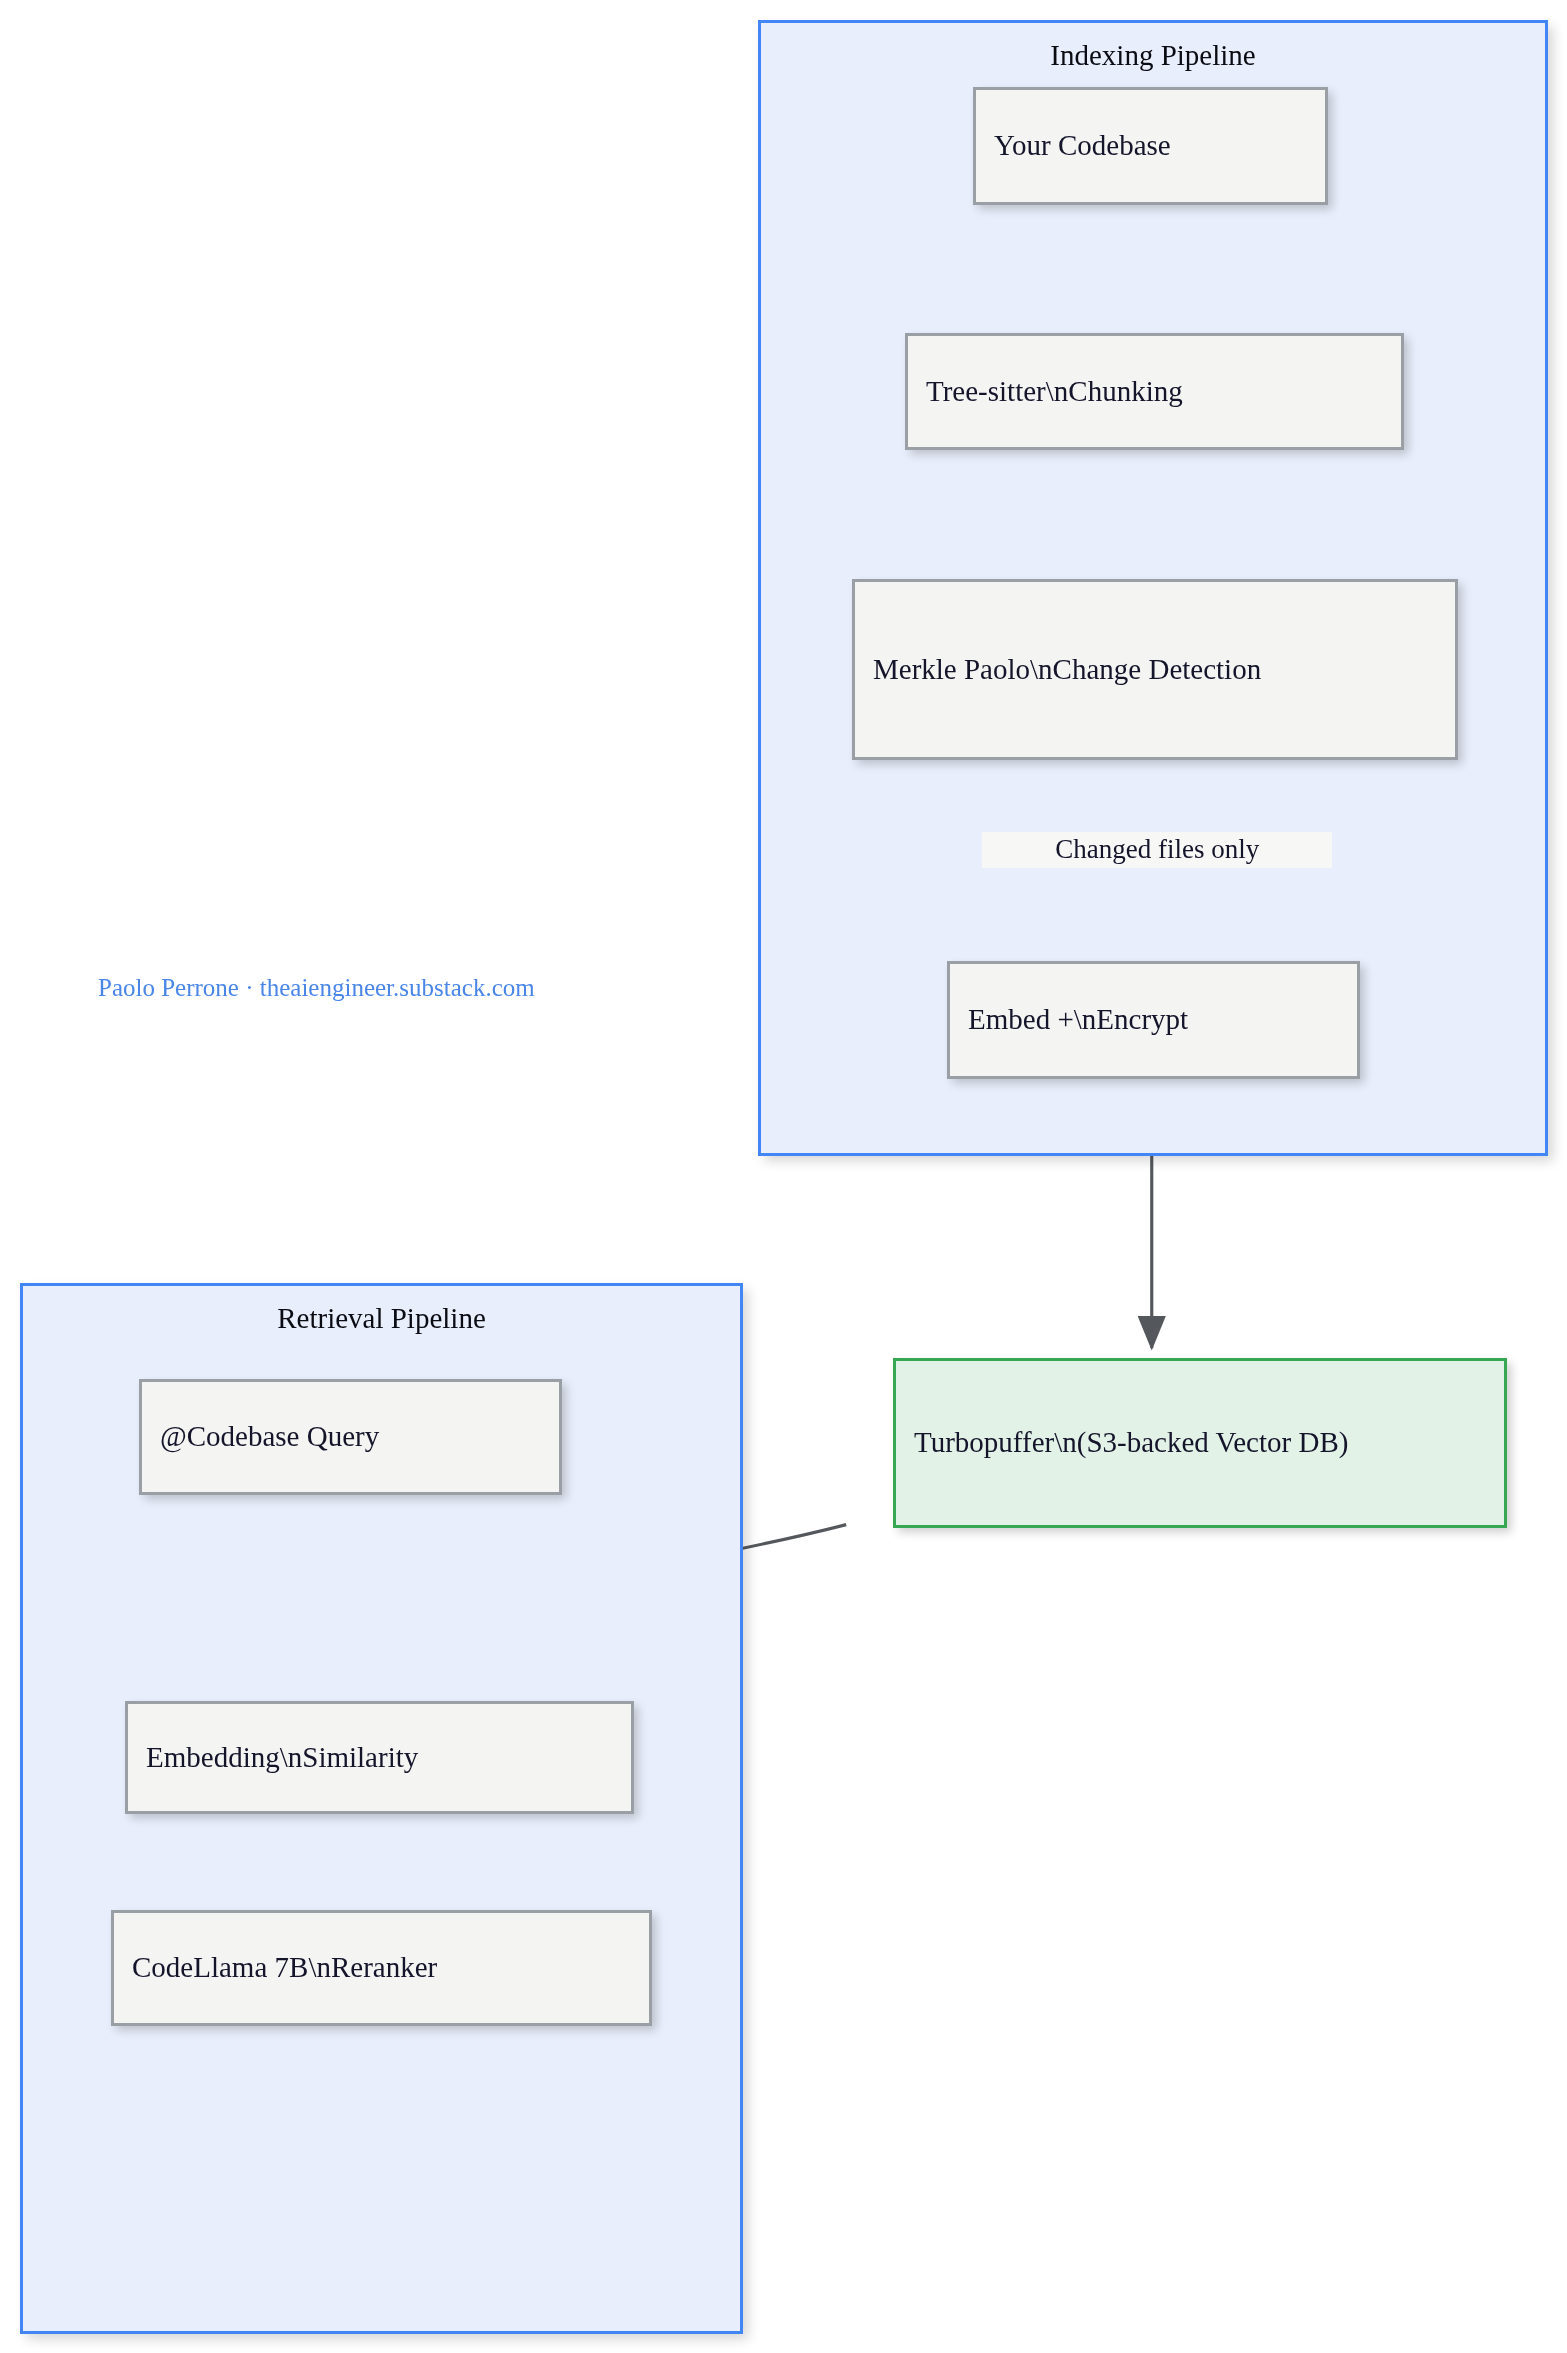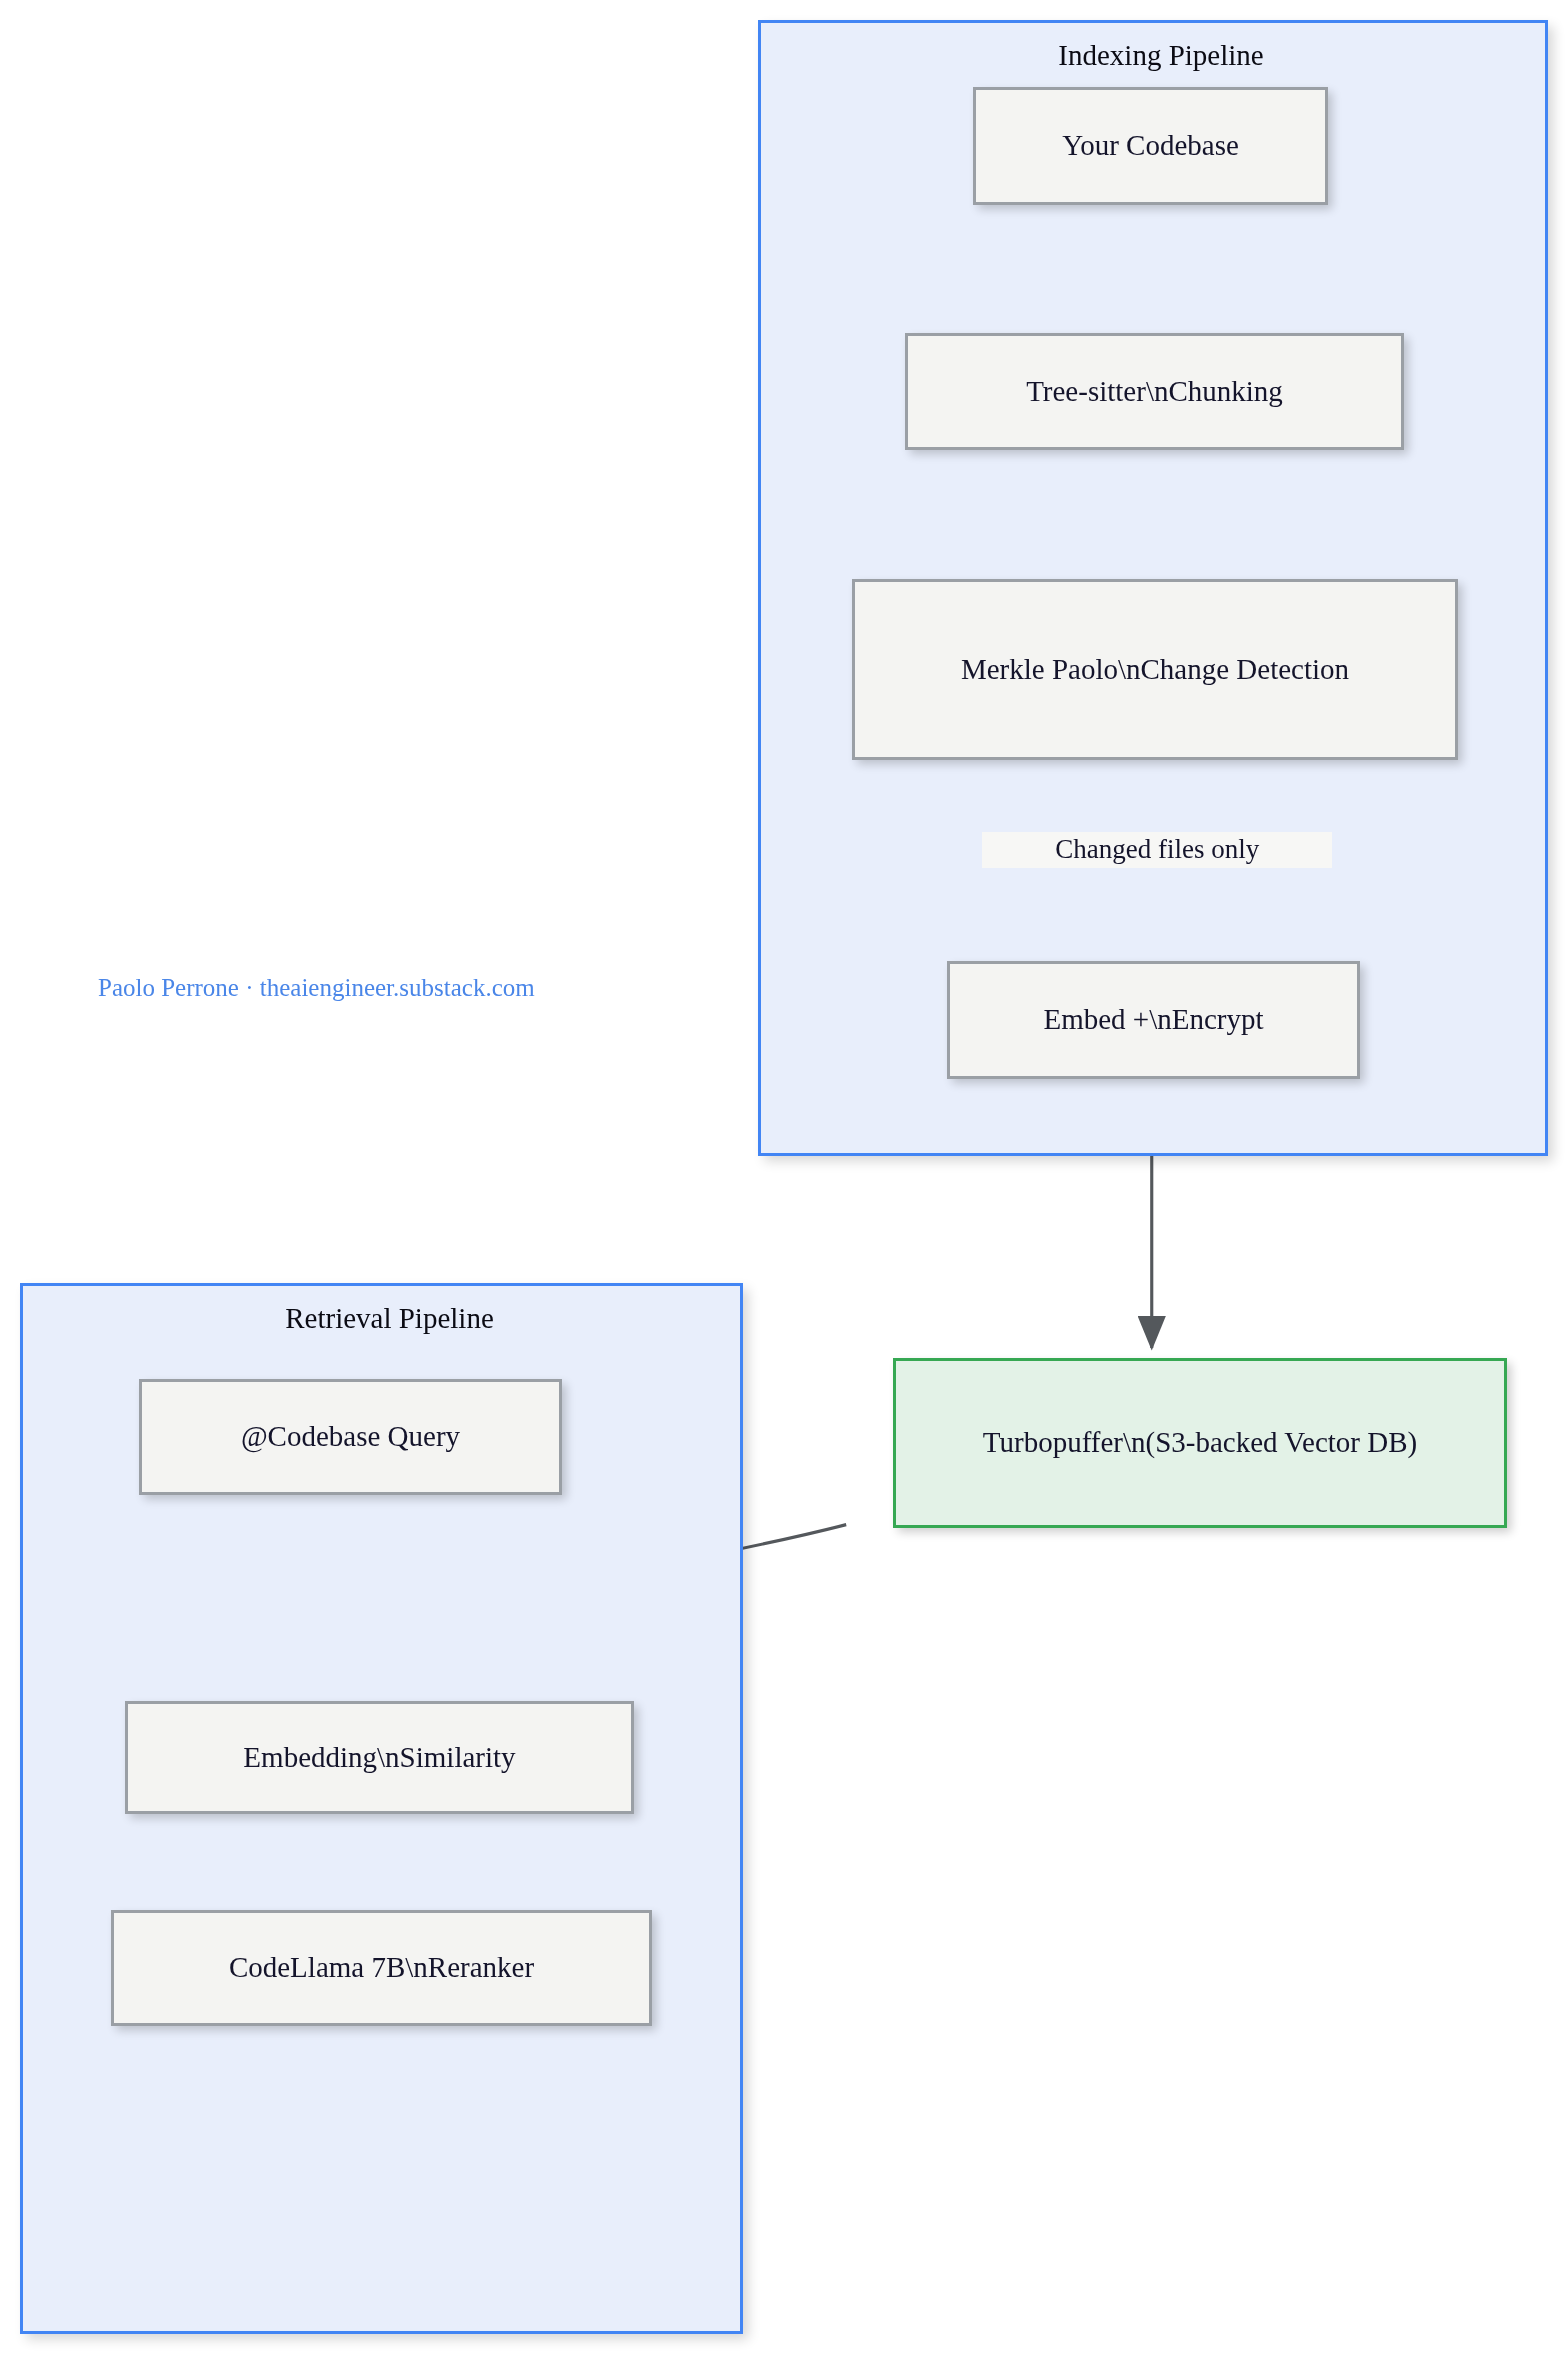--- a/index.html
+++ b/index.html
@@ -27,35 +27,35 @@
   .subgraph {
     position: absolute;
     background: #e8eeFB;
     border: 3.7px solid #4285f4;
     box-sizing: border-box;
     box-shadow: 6.3px 6.3px 11.5px rgba(0,0,0,0.16);
   }
   .subgraph-title {
     position: absolute;
     top: 16.7px;
-    left: 8px;
+    left: 0;
     width: 100%;
     text-align: center;
     font-size: 29px;
     color: #0b0b14;
     line-height: 1.1;
   }
 
   
   .node {
     position: absolute;
     box-sizing: border-box;
     display: flex;
     align-items: center;
-    justify-content: center;
+    justify-content: flex-start;
     text-align: center;
     font-size: 29px;
     line-height: 1.5;
     color: #14142b;
     padding: 0 18px;
     box-shadow: 5.2px 5.2px 9.4px rgba(0,0,0,0.20);
   }
   .node.gray {
     background: #f4f4f2;
     border: 3.1px solid #9a9fa5;

